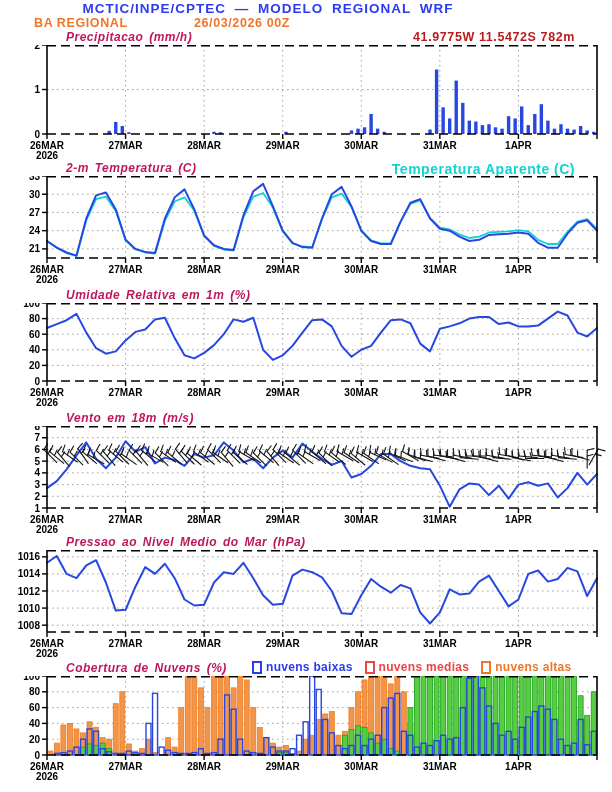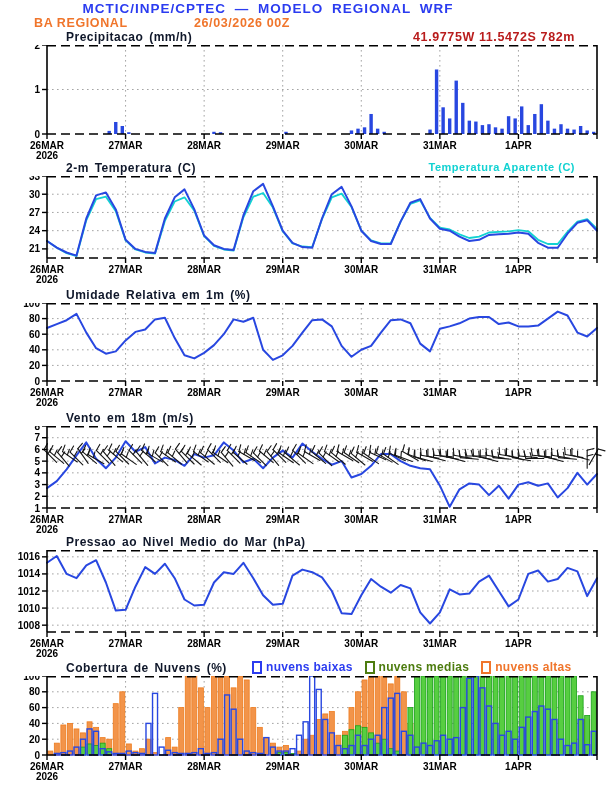--- a/index.html
+++ b/index.html
@@ -2,27 +2,27 @@
 <html><head>
 <meta charset="utf-8">
 <style>
   html,body{margin:0;padding:0;background:#fff;}
   body{width:612px;height:792px;position:relative;overflow:hidden;
        font-family:"Liberation Sans",sans-serif;}
   .abs{position:absolute;}
   .hdr1{top:1px;left:0;width:536px;text-align:center;font-size:13.5px;font-weight:bold;
         letter-spacing:1px;word-spacing:4px;color:#2b3cf0;}
   .hdr2{top:16px;font-size:12.5px;font-weight:bold;letter-spacing:0.6px;color:#f0752b;}
-  .ptitle{font-size:12px;font-weight:bold;letter-spacing:0.5px;word-spacing:2px;color:#0f172a;height:14px;}
+  .ptitle{font-size:12px;font-weight:bold;letter-spacing:0.5px;word-spacing:2px;color:#be185d;height:14px;font-style:italic;}
   .coords{font-size:12.5px;font-weight:bold;letter-spacing:0.6px;color:#b91c1c;text-align:right;}
-  .cyanleg{font-size:11px;font-weight:bold;letter-spacing:0.5px;color:#12d2d2;text-align:right;}
+  .cyanleg{font-size:14px;font-weight:bold;letter-spacing:0.5px;color:#12d2d2;text-align:right;}
   .cloudleg{display:flex;gap:12px;align-items:center;font-size:12px;font-weight:bold;letter-spacing:0.3px;}
   .cl-item{display:flex;align-items:center;gap:4px;white-space:nowrap;}
   .cl-box{display:inline-block;width:6px;height:9px;border:2px solid currentColor;background:#fff;}
-  .cl-blue{color:#2b3cf0;} .cl-green{color:#4d7c0f;} .cl-orange{color:#f0752b;}
+  .cl-blue{color:#2b3cf0;} .cl-green{color:#ef4444;} .cl-orange{color:#f0752b;}
   .tick{font:bold 10px "Liberation Sans",sans-serif;fill:#000;}
   svg{pointer-events:none;}
 </style>
 </head>
 <body>
 
 <div class="abs hdr1">MCTIC/INPE/CPTEC — MODELO REGIONAL WRF</div>
 <div class="abs hdr2" style="left:34px;">BA REGIONAL</div>
 <div class="abs hdr2" style="left:194px;">26/03/2026 00Z</div>
 

